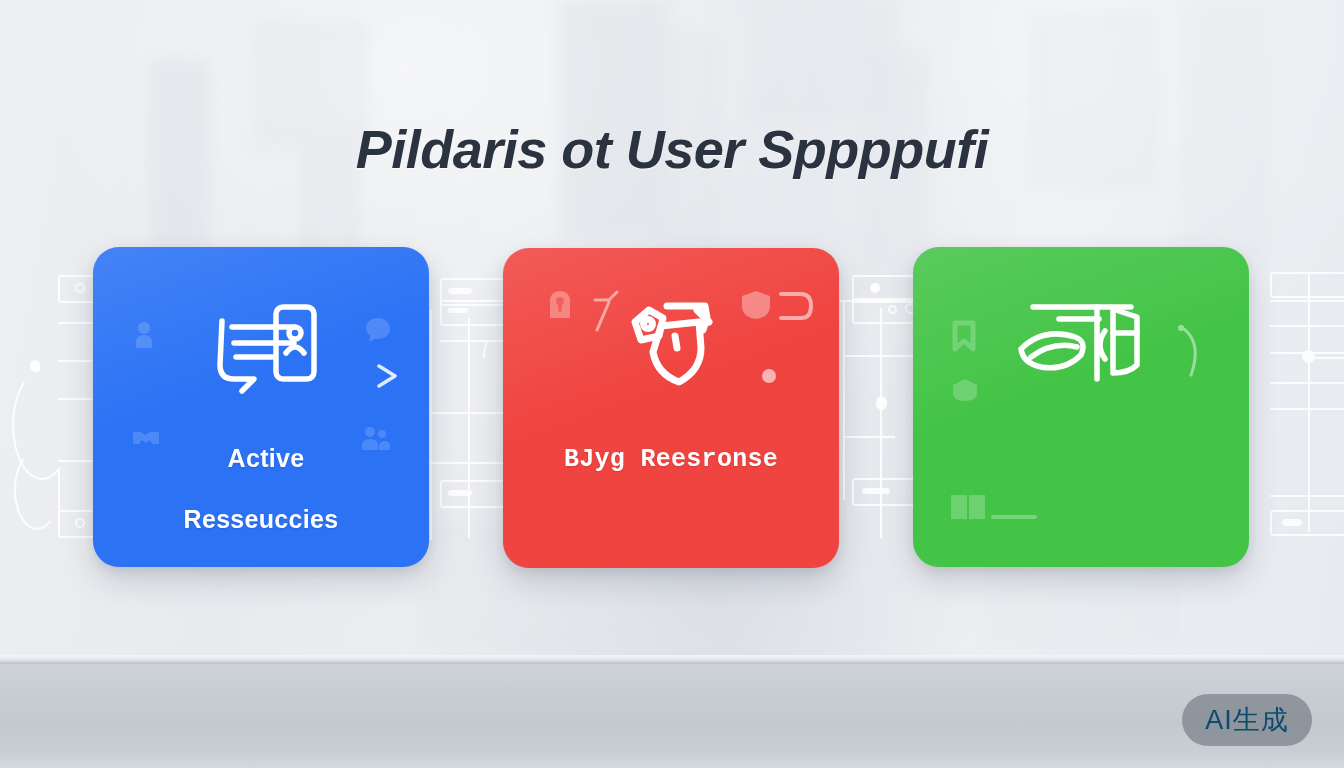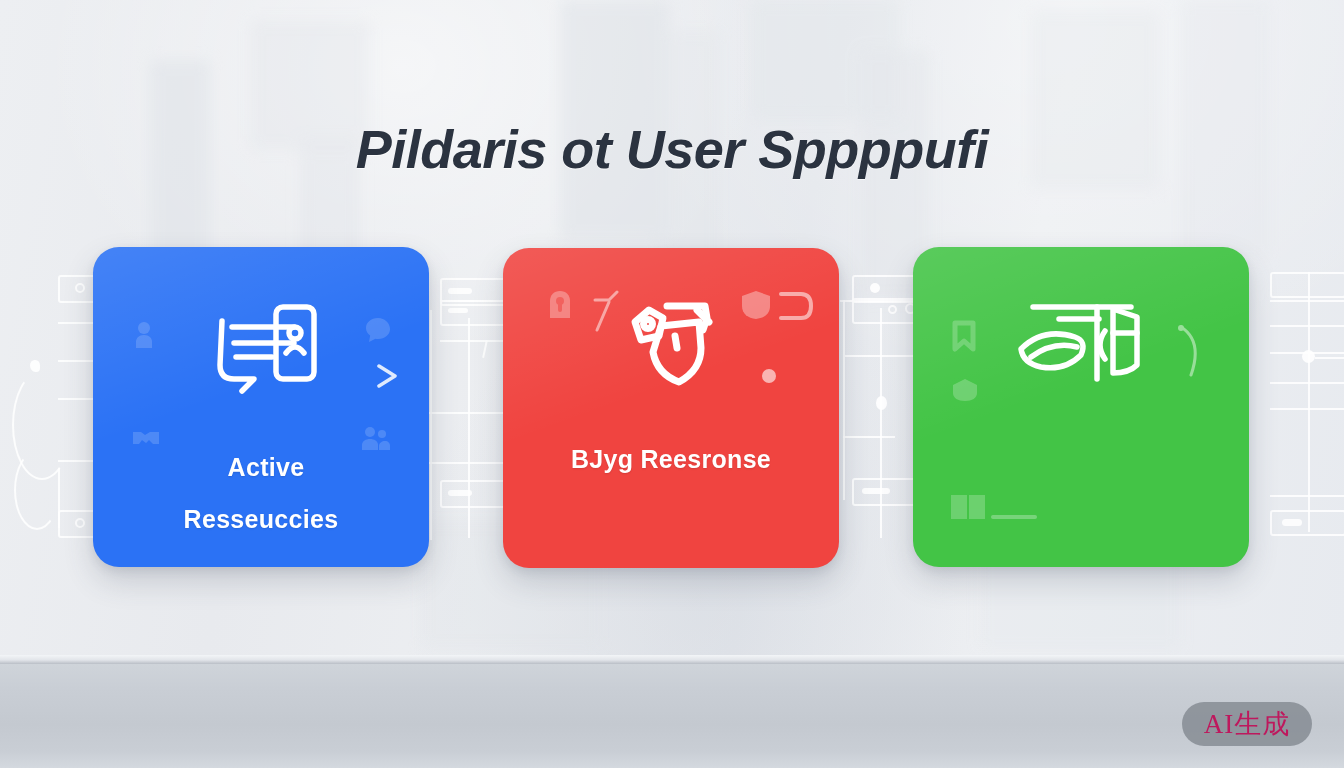--- a/index.html
+++ b/index.html
@@ -169,40 +169,40 @@
     left: 0;
     width: 100%;
     text-align: center;
     color: #ffffff;
     font-weight: 700;
     font-size: 25px;
     letter-spacing: .3px;
     text-shadow: 0 1px 2px rgba(0,0,0,.12);
     padding: 0 10px;
   }
-  .card-label.l1 { top: 206px; padding-left: 20px; }
+  .card-label.l1 { top: 197px; padding-left: 20px; }
   .card-label.l2 { top: 258px; }
-  .card-label.single { top: 197px; }
+  .card-label.single { top: 197px; font-family: Liberation Mono, monospace; }
 
   
   .watermark {
     position: absolute;
     right: 32px;
     bottom: 22px;
     width: 130px;
-    height: 44px;
+    height: 52px;
     border-radius: 26px;
     background: rgba(128,134,142,.78);
     display: flex;
     align-items: center;
     justify-content: center;
-    color: #be185d;
+    color: #0c4a6e;
     font-size: 27px;
     letter-spacing: 1px;
-    font-family: Liberation Serif, serif;
+    font-family: Liberation Sans, sans-serif;
   }
 </style>
 </head>
 <body>
 
 <div id="stage">
 
   <div class="wall"></div>
 
   <div class="blobs">

